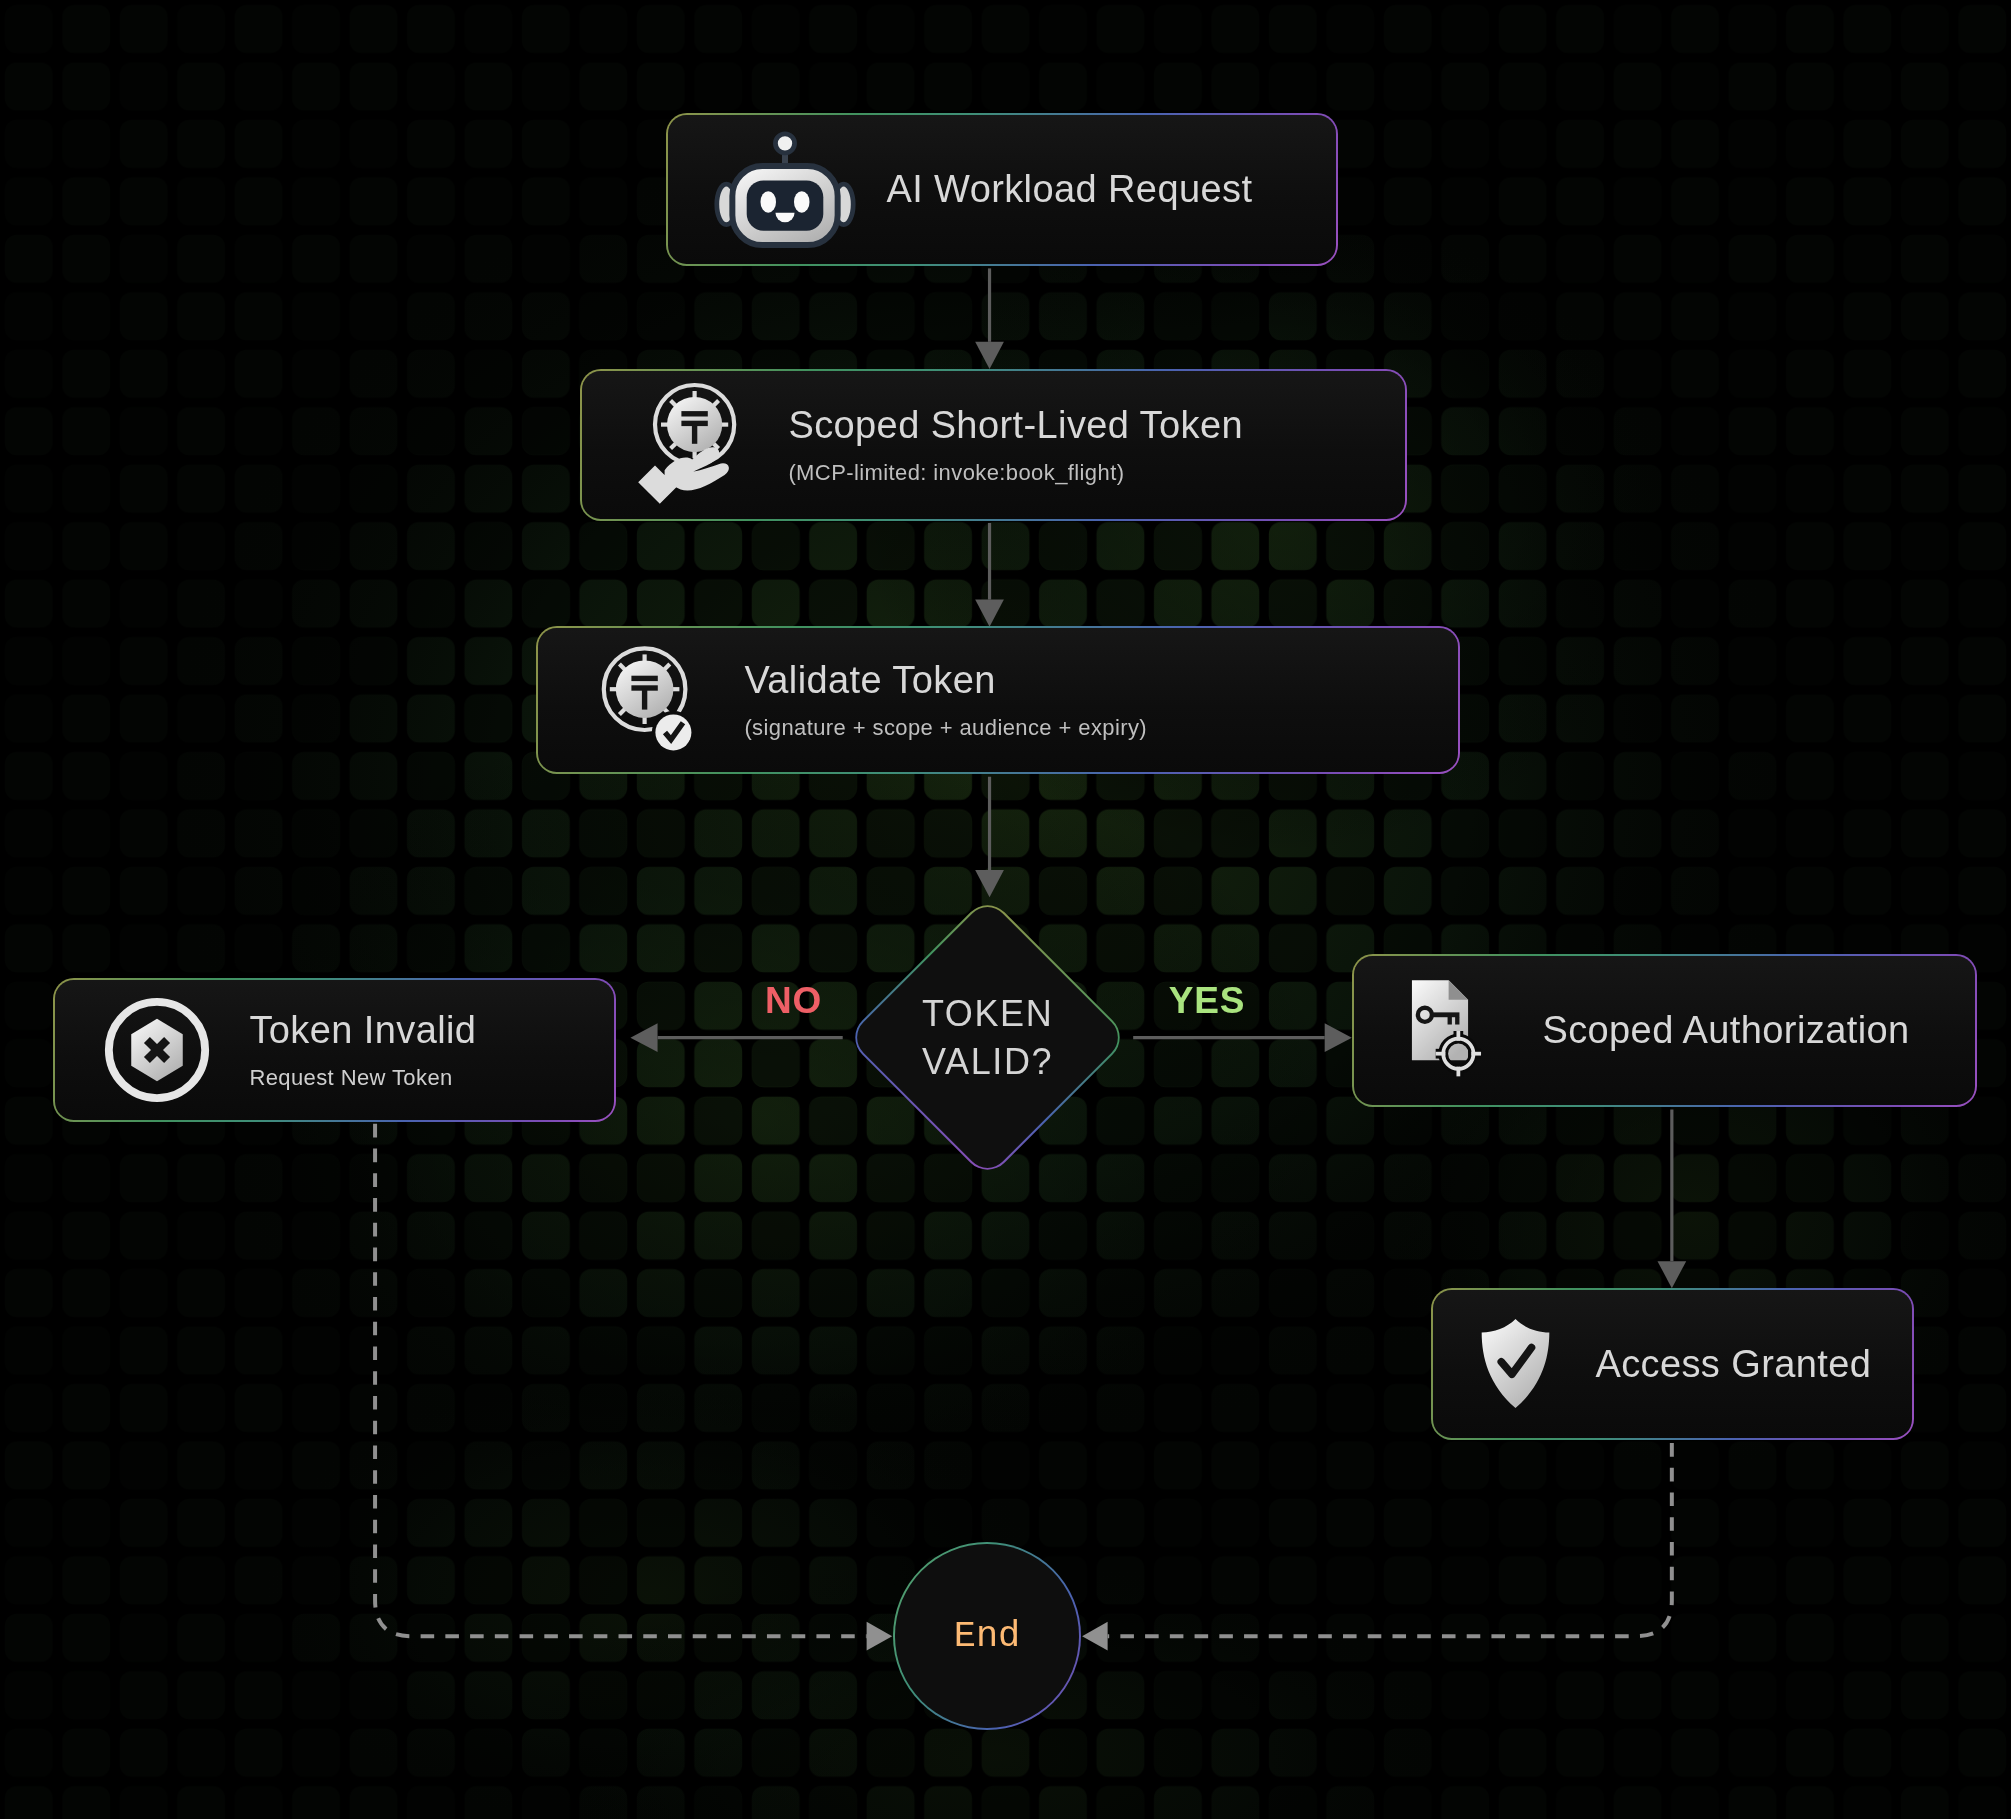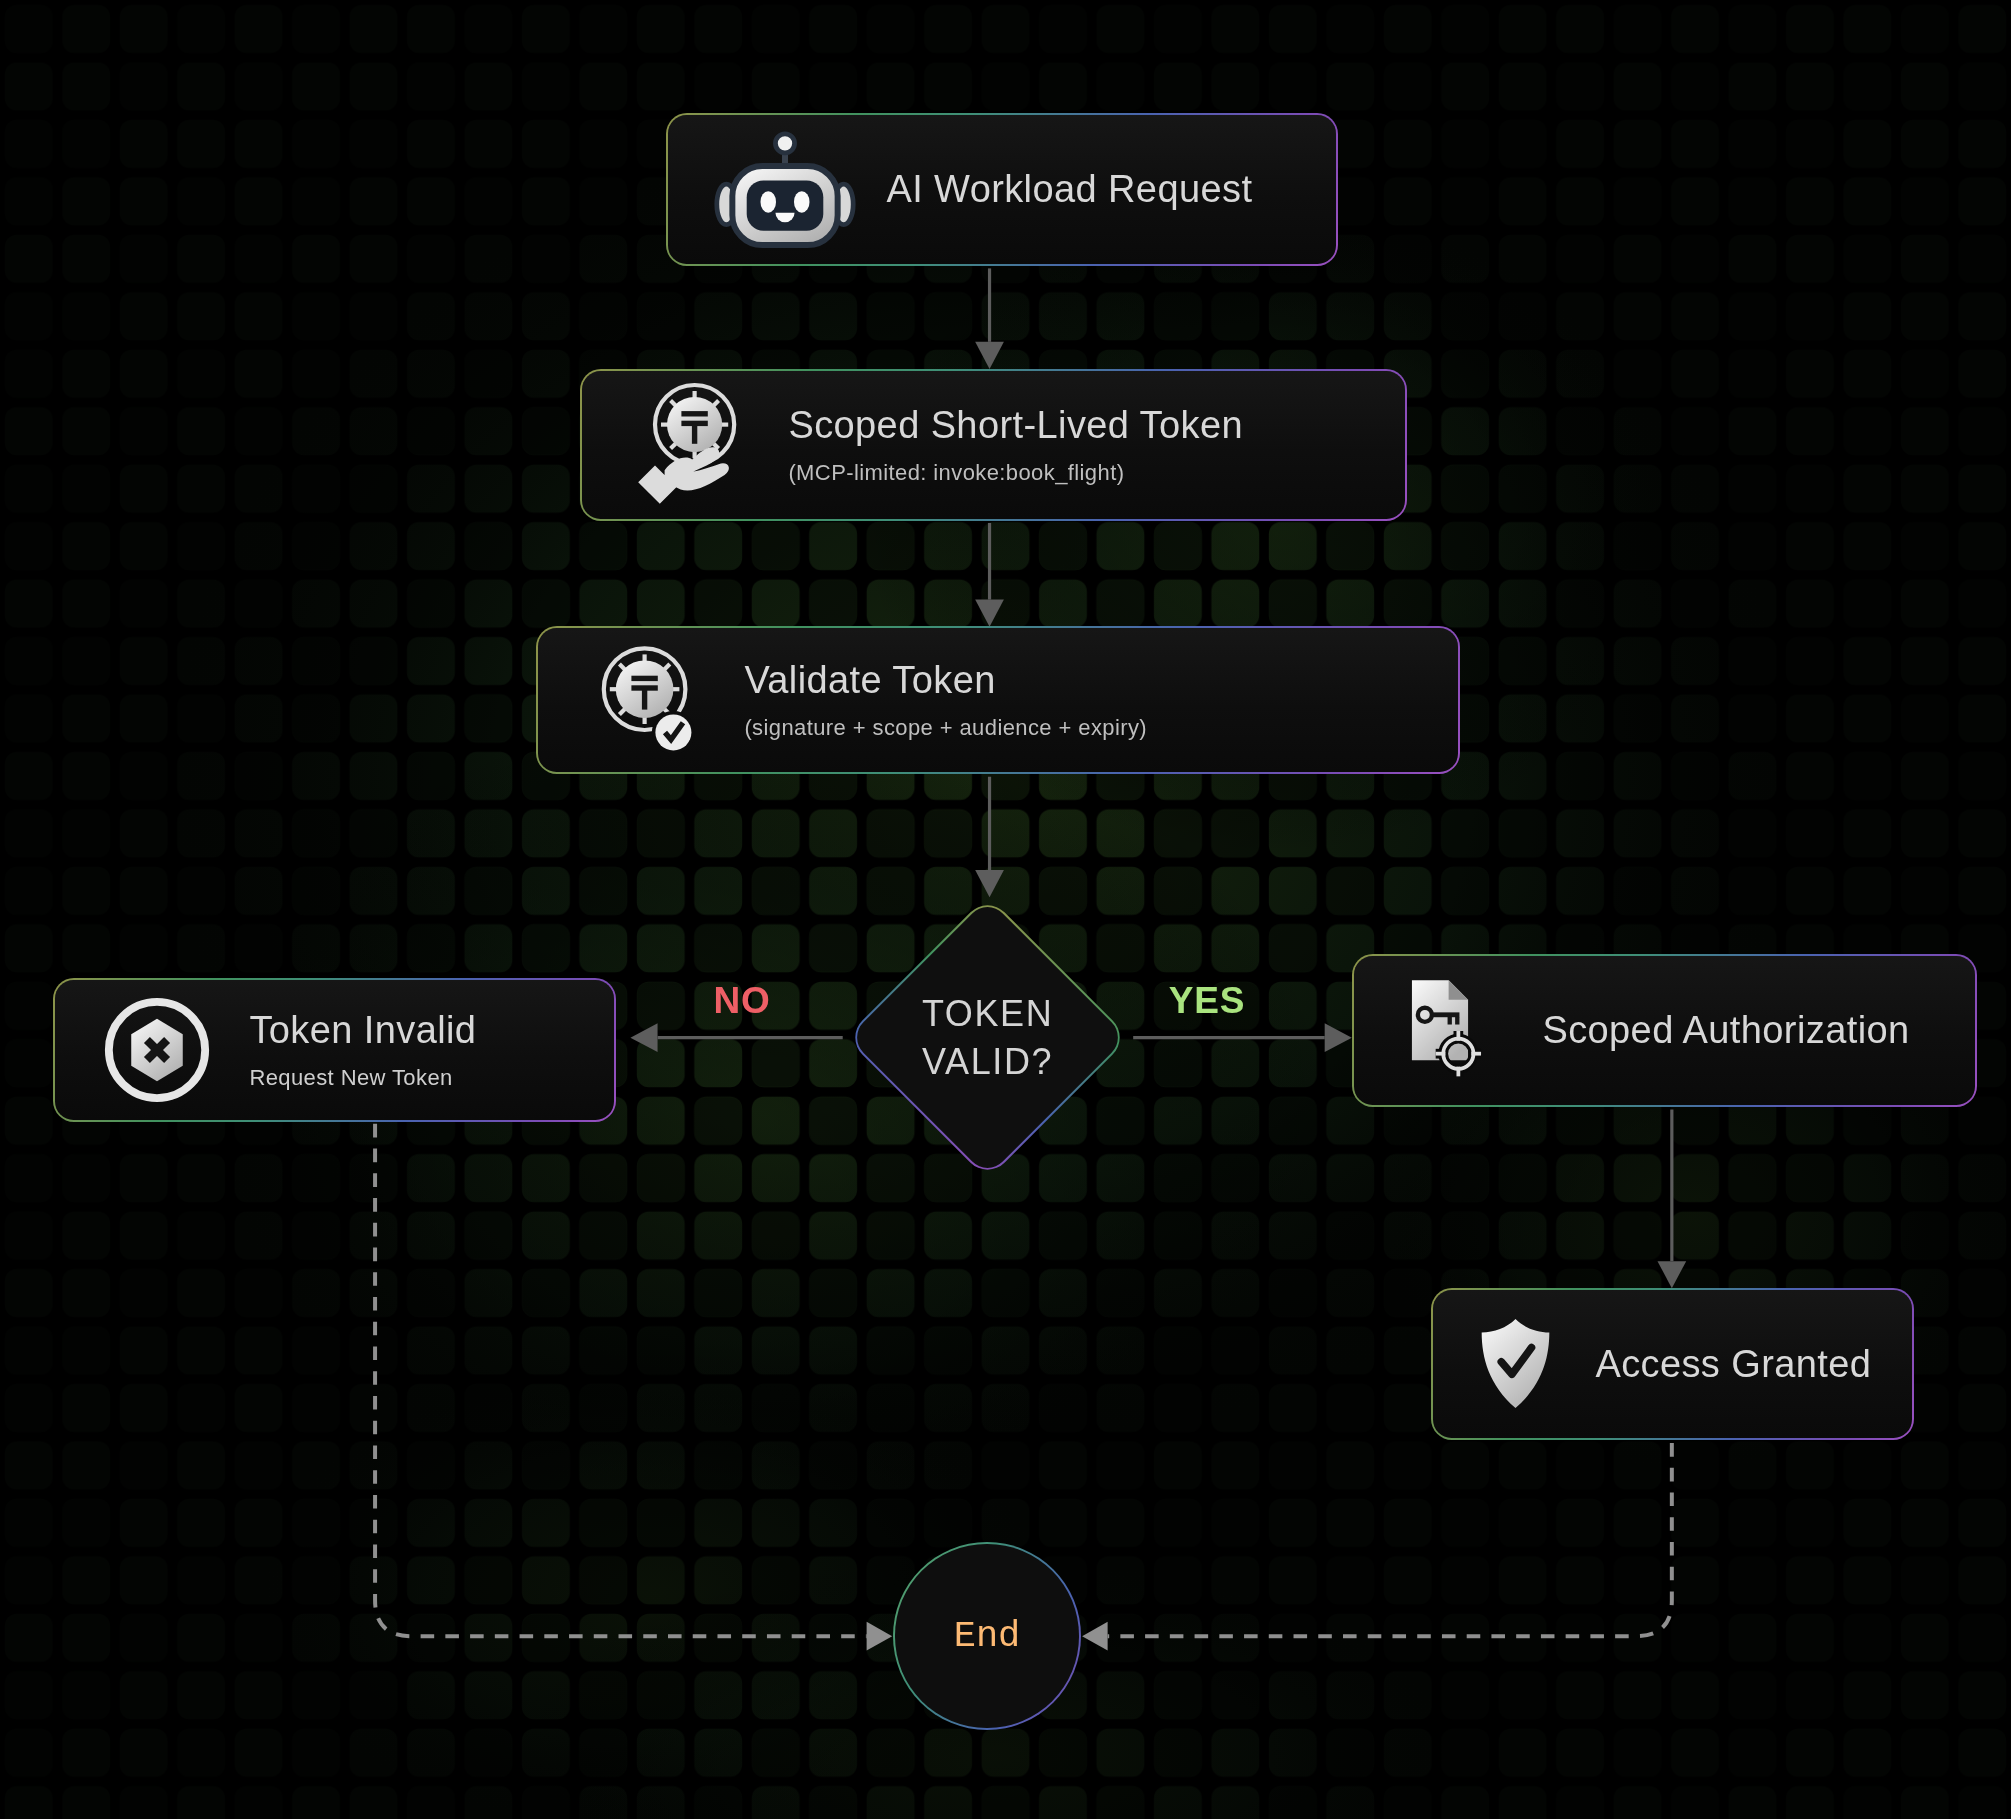--- a/index.html
+++ b/index.html
@@ -22,21 +22,21 @@
         display:flex;align-items:center;justify-content:center;}
   .diamond-label{transform:rotate(-45deg);text-align:center;font-size:36px;
         letter-spacing:1.6px;line-height:1.32;color:#d4d4d4;}
   .end-outer{position:absolute;left:893px;top:1542px;width:188px;height:188px;
         padding:2.4px;box-sizing:border-box;border-radius:50%;
         background:linear-gradient(120deg,#58a36b 0%,#3f8f78 35%,#4a63b0 70%,#7b4cb5 100%);}
   .end-inner{width:100%;height:100%;border-radius:50%;background:#0e0e0e;
         display:flex;align-items:center;justify-content:center;font-size:37px;color:#fdba74;font-family:Liberation Mono, monospace;}
   .edge-label{position:absolute;width:160px;text-align:center;font-size:37px;
         font-weight:700;letter-spacing:0.8px;}
-  .edge-label.no{color:#ee5f66;}
+  .edge-label.no{color:#ee5f66;text-align:right;}
   .edge-label.yes{color:#a9e37f;}
 </style>
 </head>
 <body>
 
 <svg width="0" height="0" style="position:absolute">
   <defs>
     <linearGradient id="lg-light" x1="0" y1="0" x2="0.7" y2="1">
       <stop offset="0" stop-color="#fbfbfb"></stop>
         <stop offset="1" stop-color="#b2b2b2"></stop>

